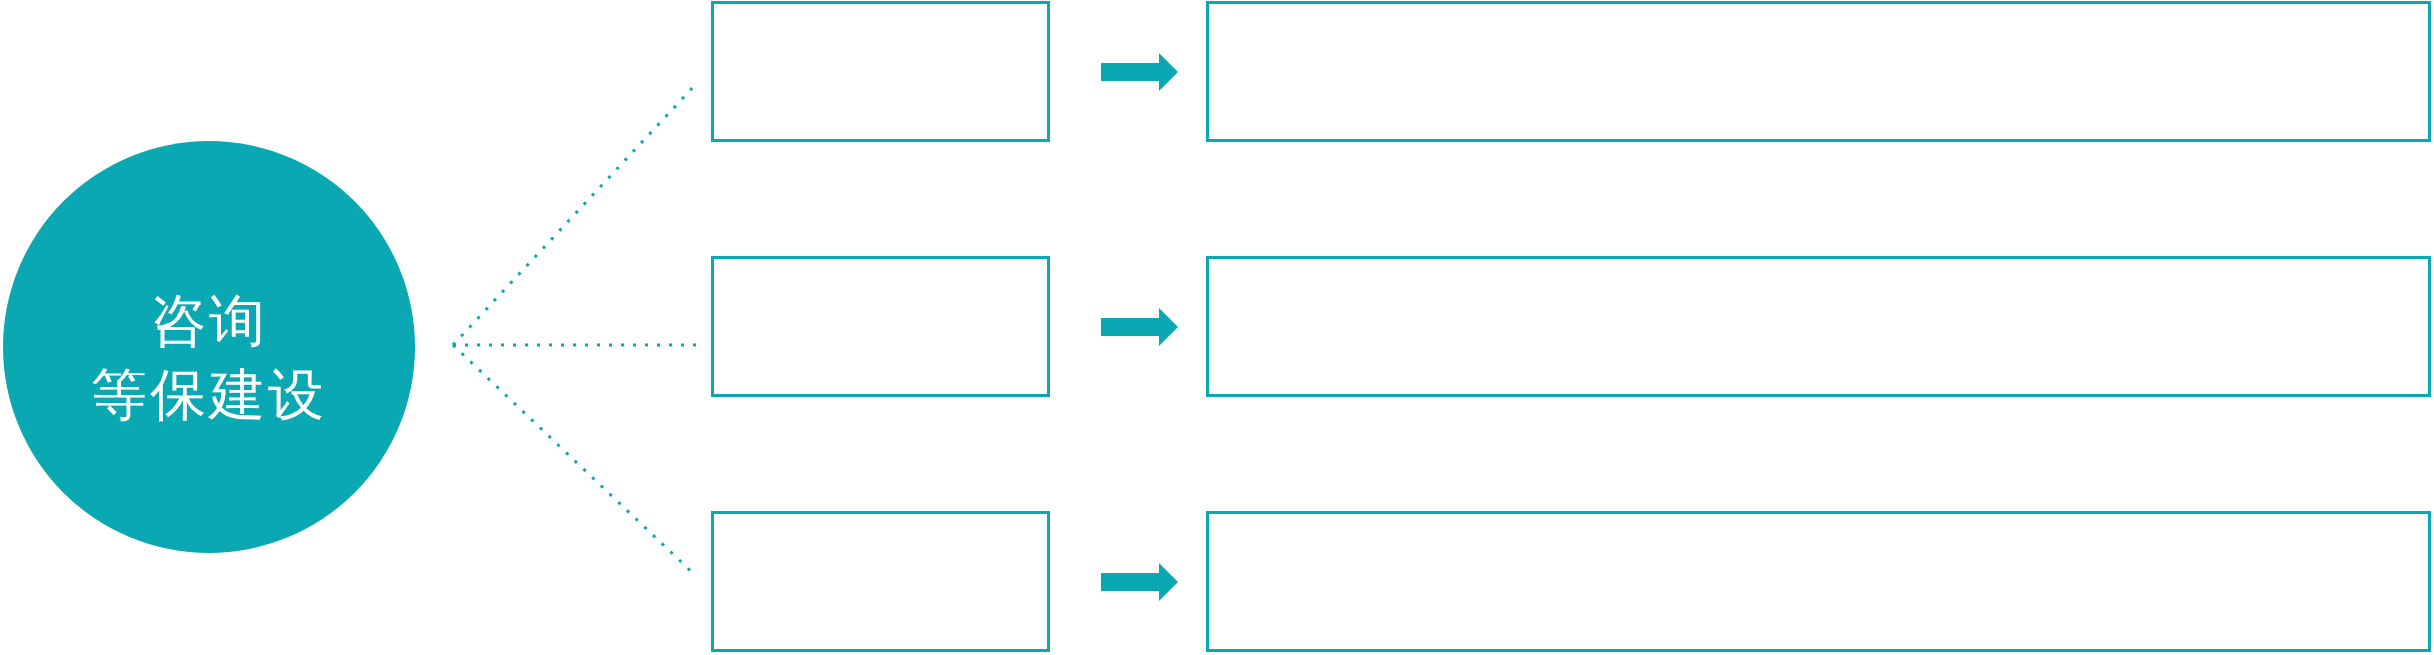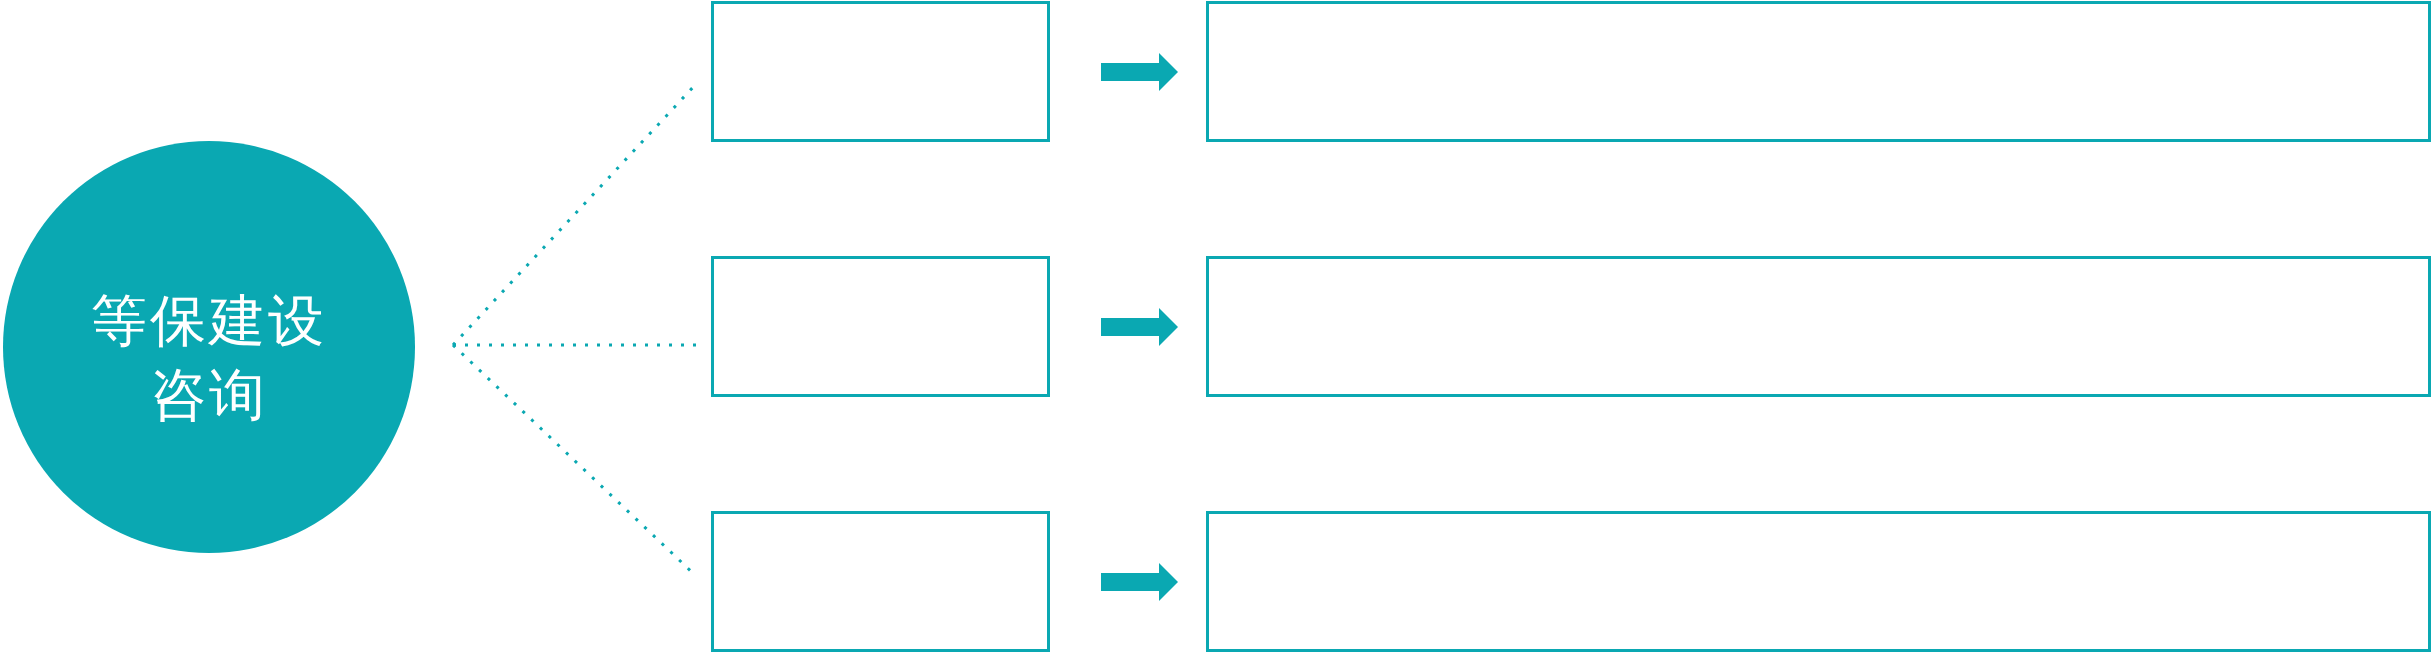--- a/index.html
+++ b/index.html
@@ -101,22 +101,22 @@
   .arrow.row2 { top: 308px; }
   .arrow.row3 { top: 563px; }
 </style>
 </head>
 <body style="background: rgb(255, 255, 255);">
 
 <div class="canvas">
 
   <div class="circle">
     <div class="circle-label">
+      <span>咨询</span>
       <span>等保建设</span>
-      <span>咨询</span>
     </div>
   </div>
 
   <svg class="connectors" viewBox="0 0 2434 655">
     <line class="ray" x1="453" y1="345" x2="696" y2="84"></line>
     <line class="ray" x1="453" y1="345" x2="700" y2="345"></line>
     <line class="ray" x1="453" y1="345" x2="696" y2="576"></line>
   </svg>
 
   <div class="small-box row1">

